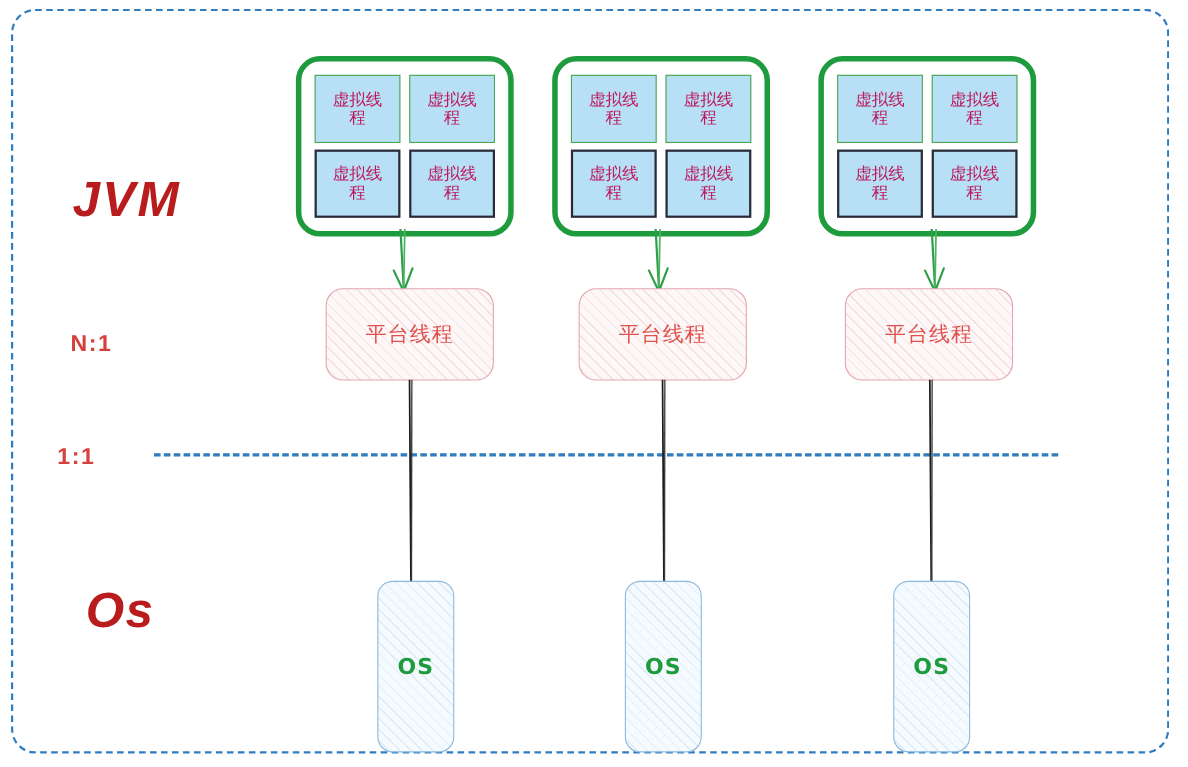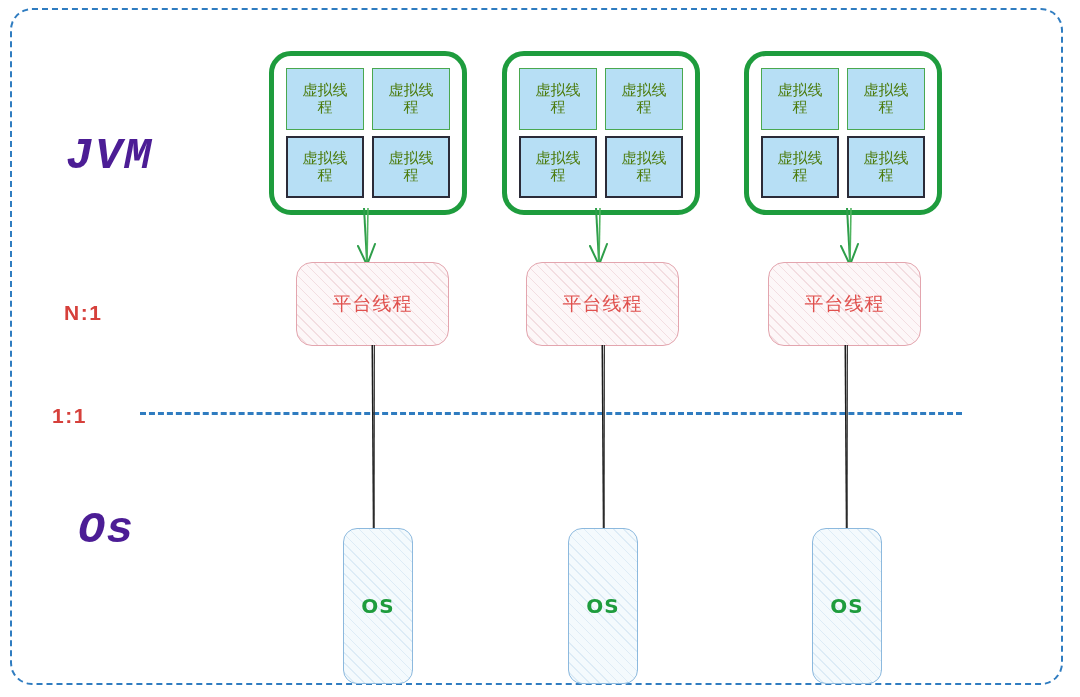--- a/index.html
+++ b/index.html
@@ -26,26 +26,27 @@
     width: 1053px;
     height: 677px;
     box-sizing: border-box;
     border: 2.5px dashed #2f7cc0;
     border-radius: 22px;
   }
 
   
   .hand-label {
     position: absolute;
-    color: #4c1d95;
-    font-family: Liberation Mono, monospace;
+    color: #b91c1c;
+    font-family: Liberation Sans, sans-serif;
     font-weight: bold;
     font-style: italic;
     letter-spacing: 2px;
     white-space: nowrap;
+    margin-top: 24px;
   }
   .hand-label.jvm {
     left: 66px;
     top: 131px;
     font-size: 45px;
   }
   .hand-label.os {
     left: 78px;
     top: 505px;
     font-size: 45px;
@@ -99,21 +100,21 @@
     box-sizing: border-box;
     background: #b7dff5;
     display: flex;
     align-items: center;
     justify-content: center;
     text-align: center;
   }
   .vt-box.green-border { border: 1.5px solid #4aa84f; }
   .vt-box.dark-border  { border: 2px solid #2b2b38; }
   .vt-text {
-    color: #4d7c0f;
+    color: #be185d;
     font-size: 15px;
     line-height: 17px;
     font-family: "DejaVu Sans", sans-serif;
     font-weight: normal;
     width: 58px;
     word-break: break-all;
   }
 
   
   .green-arrow {

